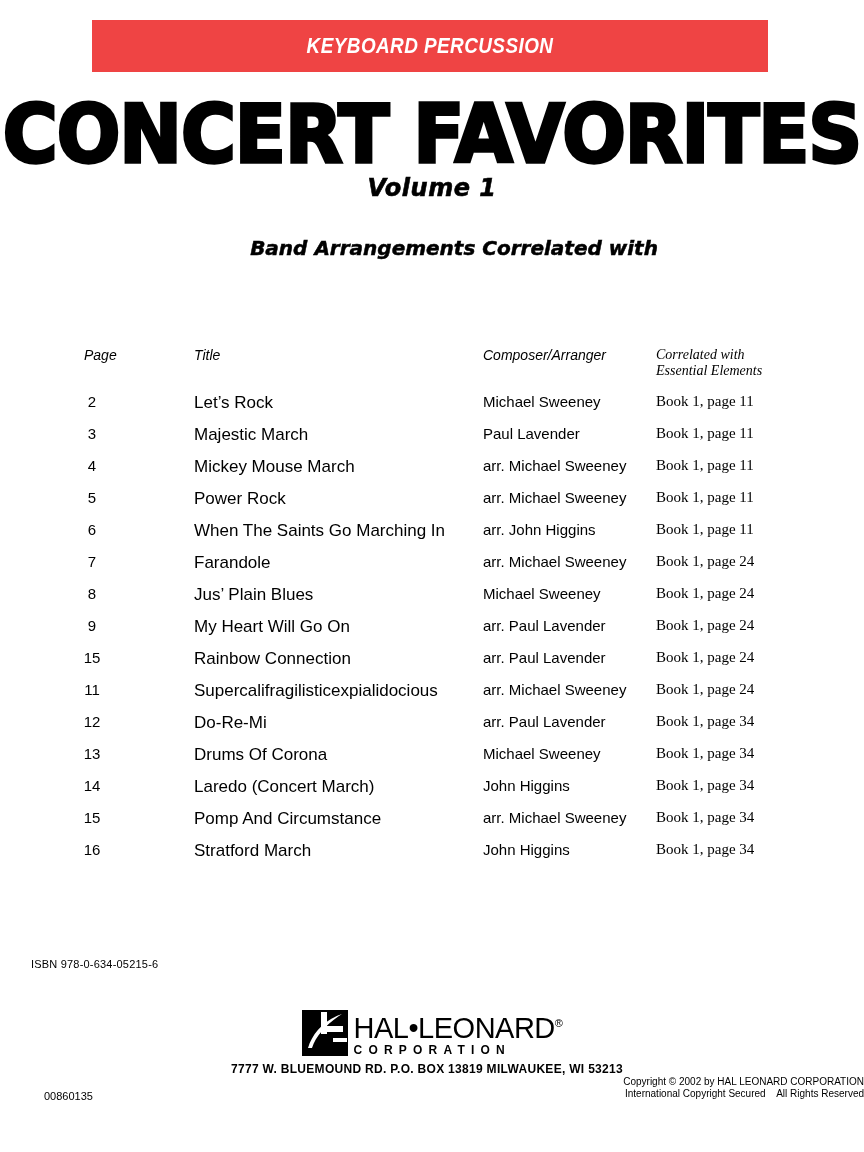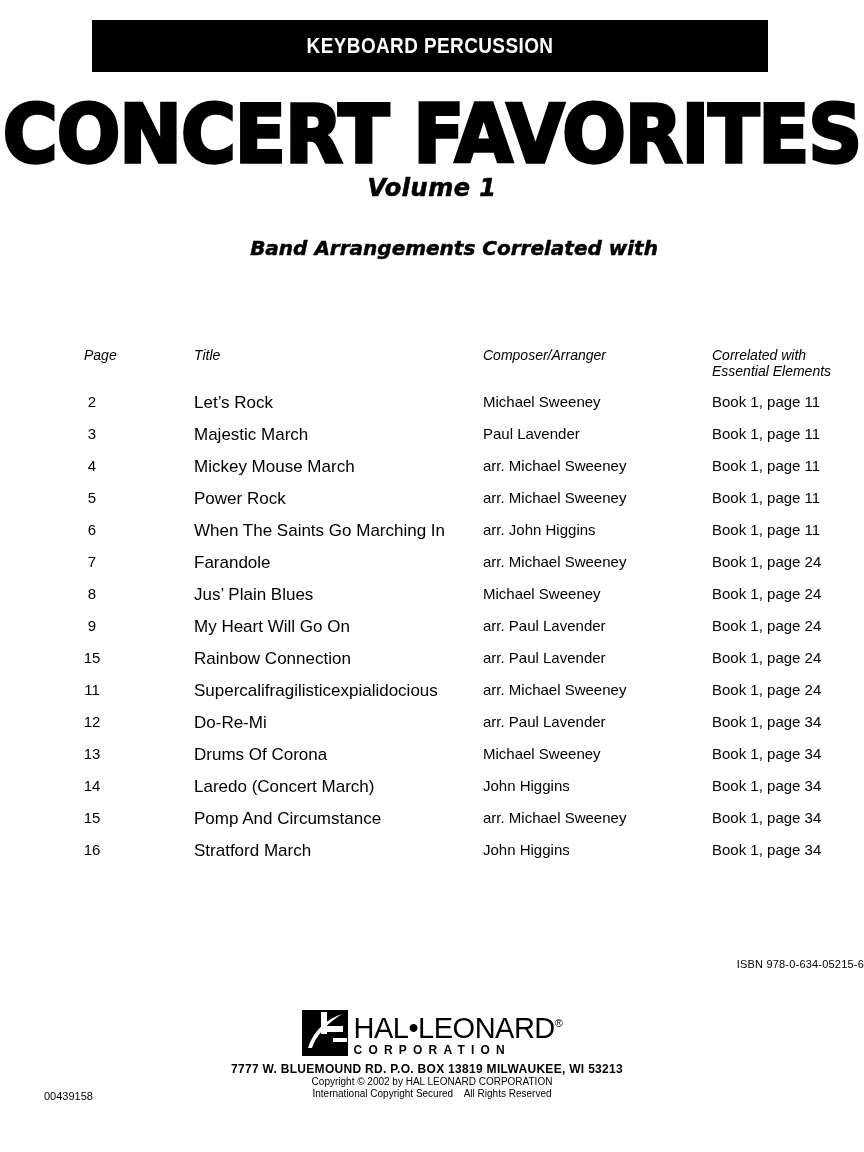--- a/index.html
+++ b/index.html
@@ -16,21 +16,22 @@
     overflow: hidden;
   }
 
   
   .banner {
     position: absolute;
     left: 92px;
     top: 20px;
     width: 676px;
     height: 52px;
-    background: #000000;
+    background: #ef4444;
+    font-style: italic;
   }
   .banner-text {
     position: absolute;
     left: 0;
     right: 0;
     top: 13px;
     text-align: center;
     color: #ffffff;
     font-family: "Liberation Sans Narrow", "Liberation Sans", sans-serif;
     font-weight: bold;
@@ -109,45 +110,46 @@
     left: 194px;
     font-size: 17px;
   }
   .col-composer {
     position: absolute;
     left: 483px;
     font-size: 15px;
   }
   .col-correlated {
     position: absolute;
-    left: 712px;
+    left: 656px;
     font-size: 15px;
+    font-family: Liberation Serif, serif;
   }
 
   .head-row {
     position: relative;
     height: 46px;
     font-style: italic;
   }
   .head-row .col-page,
   .head-row .col-title,
   .head-row .col-composer,
   .head-row .col-correlated {
     font-size: 14px;
     line-height: 16px;
   }
   .head-row .col-page { text-align: left; left: 84px; width: auto; }
 
   
   .isbn {
     position: absolute;
-    left: 0;
+    left: 14px;
     right: 0;
     top: 958px;
-    text-align: right;
+    text-align: left;
     font-size: 11px;
     letter-spacing: 0.2px;
     padding-left: 17px;
   }
 
   .logo-block {
     position: absolute;
     left: 0;
     right: 0;
     top: 1008px;
@@ -198,21 +200,21 @@
     font-family: "Liberation Sans", sans-serif;
     font-weight: bold;
     font-size: 12px;
     letter-spacing: 0.3px;
   }
   .copyright {
     position: absolute;
     left: 0;
     right: 0;
     top: 1076px;
-    text-align: center;
+    text-align: right;
     font-size: 10px;
     line-height: 12px;
   }
   .copyright div { white-space: pre; }
 
   .catalog {
     position: absolute;
     left: 44px;
     top: 1090px;
     font-size: 11px;
@@ -355,13 +357,13 @@
   </div>
 </div>
 
 <div class="address">7777 W. BLUEMOUND RD. P.O. BOX 13819 MILWAUKEE, WI 53213</div>
 
 <div class="copyright">
   <div>Copyright © 2002 by HAL LEONARD CORPORATION</div>
   <div>International Copyright Secured    All Rights Reserved</div>
 </div>
 
-<div class="catalog">00439158</div>
+<div class="catalog">00860135</div>
 
 </body></html>

